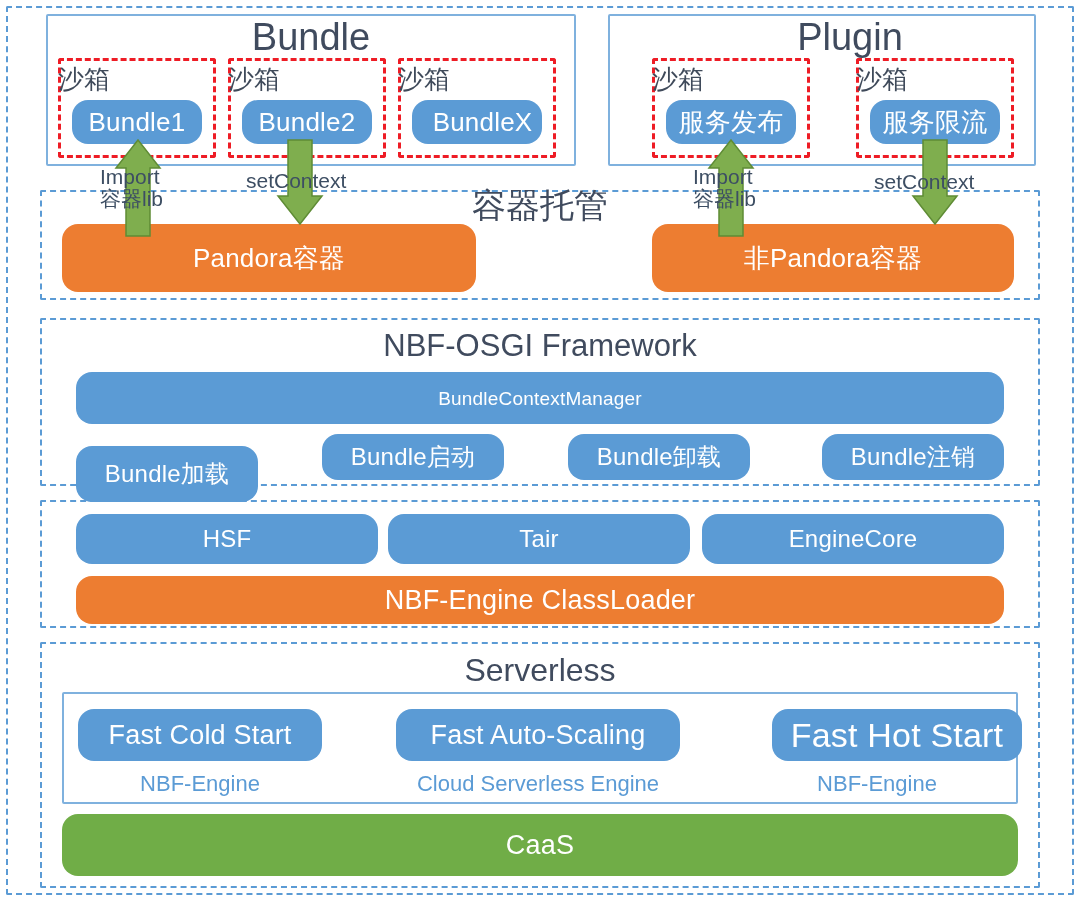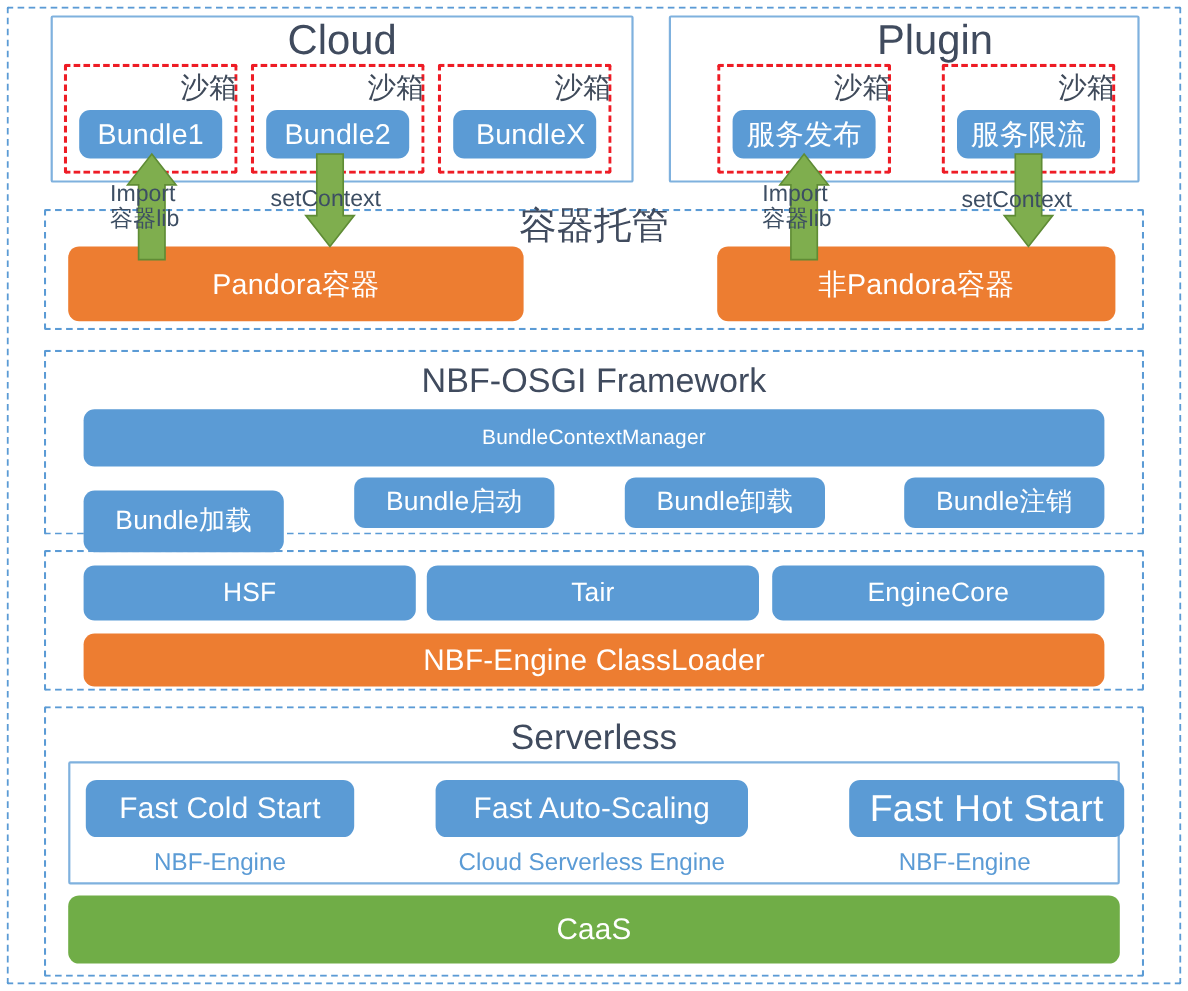--- a/index.html
+++ b/index.html
@@ -6,43 +6,43 @@
   body{width:1080px;height:901px;font-family:"Liberation Sans","DejaVu Sans",sans-serif;}
   #root{position:relative;width:1080px;height:901px;overflow:hidden;background:#fff;}
 
   
   .abs{position:absolute;box-sizing:border-box;}
   .outer-dash{border:2px dashed #5B9BD5;border-radius:2px;}
   .solid-blue{border:2px solid #7FB1DE;border-radius:2px;background:#fff;}
   .red-dash{border:3px dashed #EE1C25;border-radius:3px;background:transparent;}
 
   .chip{
-    position:absolute;box-sizing:border-box;background:#5B9BD5;border-radius:10px;
+    position:absolute;box-sizing:border-box;background:#5B9BD5;border-radius:16px;
     color:#fff;display:flex;align-items:center;justify-content:center;text-align:center;
     line-height:1;letter-spacing:.2px;
   }
   .chip.orange{background:#ED7D31;}
   .chip.green{background:#70AD47;}
 
   .title{position:absolute;color:#404B5E;text-align:center;line-height:1;white-space:nowrap;}
-  .sand{position:absolute;color:#3F4A5A;text-align:right;line-height:1;white-space:nowrap;}
+  .sand{position:absolute;color:#3F4A5A;text-align:left;line-height:1;white-space:nowrap;}
   .arrow-label{position:absolute;color:#3D4E63;line-height:1.05;white-space:nowrap;}
   .sub-label{position:absolute;color:#5B9BD5;text-align:center;line-height:1;white-space:nowrap;}
 
   svg.ovl{position:absolute;left:0;top:0;width:1080px;height:901px;pointer-events:none;}
 </style>
 </head>
 <body>
 
 <div id="root">
 
   <div class="abs outer-dash" style="left:6px;top:6px;width:1068px;height:889px;"></div>
 
   <div class="abs solid-blue" style="left:46px;top:14px;width:530px;height:152px;"></div>
-  <div class="title" style="left:46px;top:18px;width:530px;font-size:38px;">Cloud</div>
+  <div class="title" style="left:46px;top:18px;width:530px;font-size:38px;">Bundle</div>
 
   <div class="abs red-dash" style="left:58px;top:58px;width:158px;height:100px;"></div>
   <div class="sand" style="left:58px;top:66px;width:158px;font-size:26px;">沙箱</div>
   <div class="chip" style="left:72px;top:100px;width:130px;height:44px;font-size:26px;">Bundle1</div>
 
   <div class="abs red-dash" style="left:228px;top:58px;width:158px;height:100px;"></div>
   <div class="sand" style="left:228px;top:66px;width:158px;font-size:26px;">沙箱</div>
   <div class="chip" style="left:242px;top:100px;width:130px;height:44px;font-size:26px;">Bundle2</div>
 
   <div class="abs red-dash" style="left:398px;top:58px;width:158px;height:100px;"></div>

